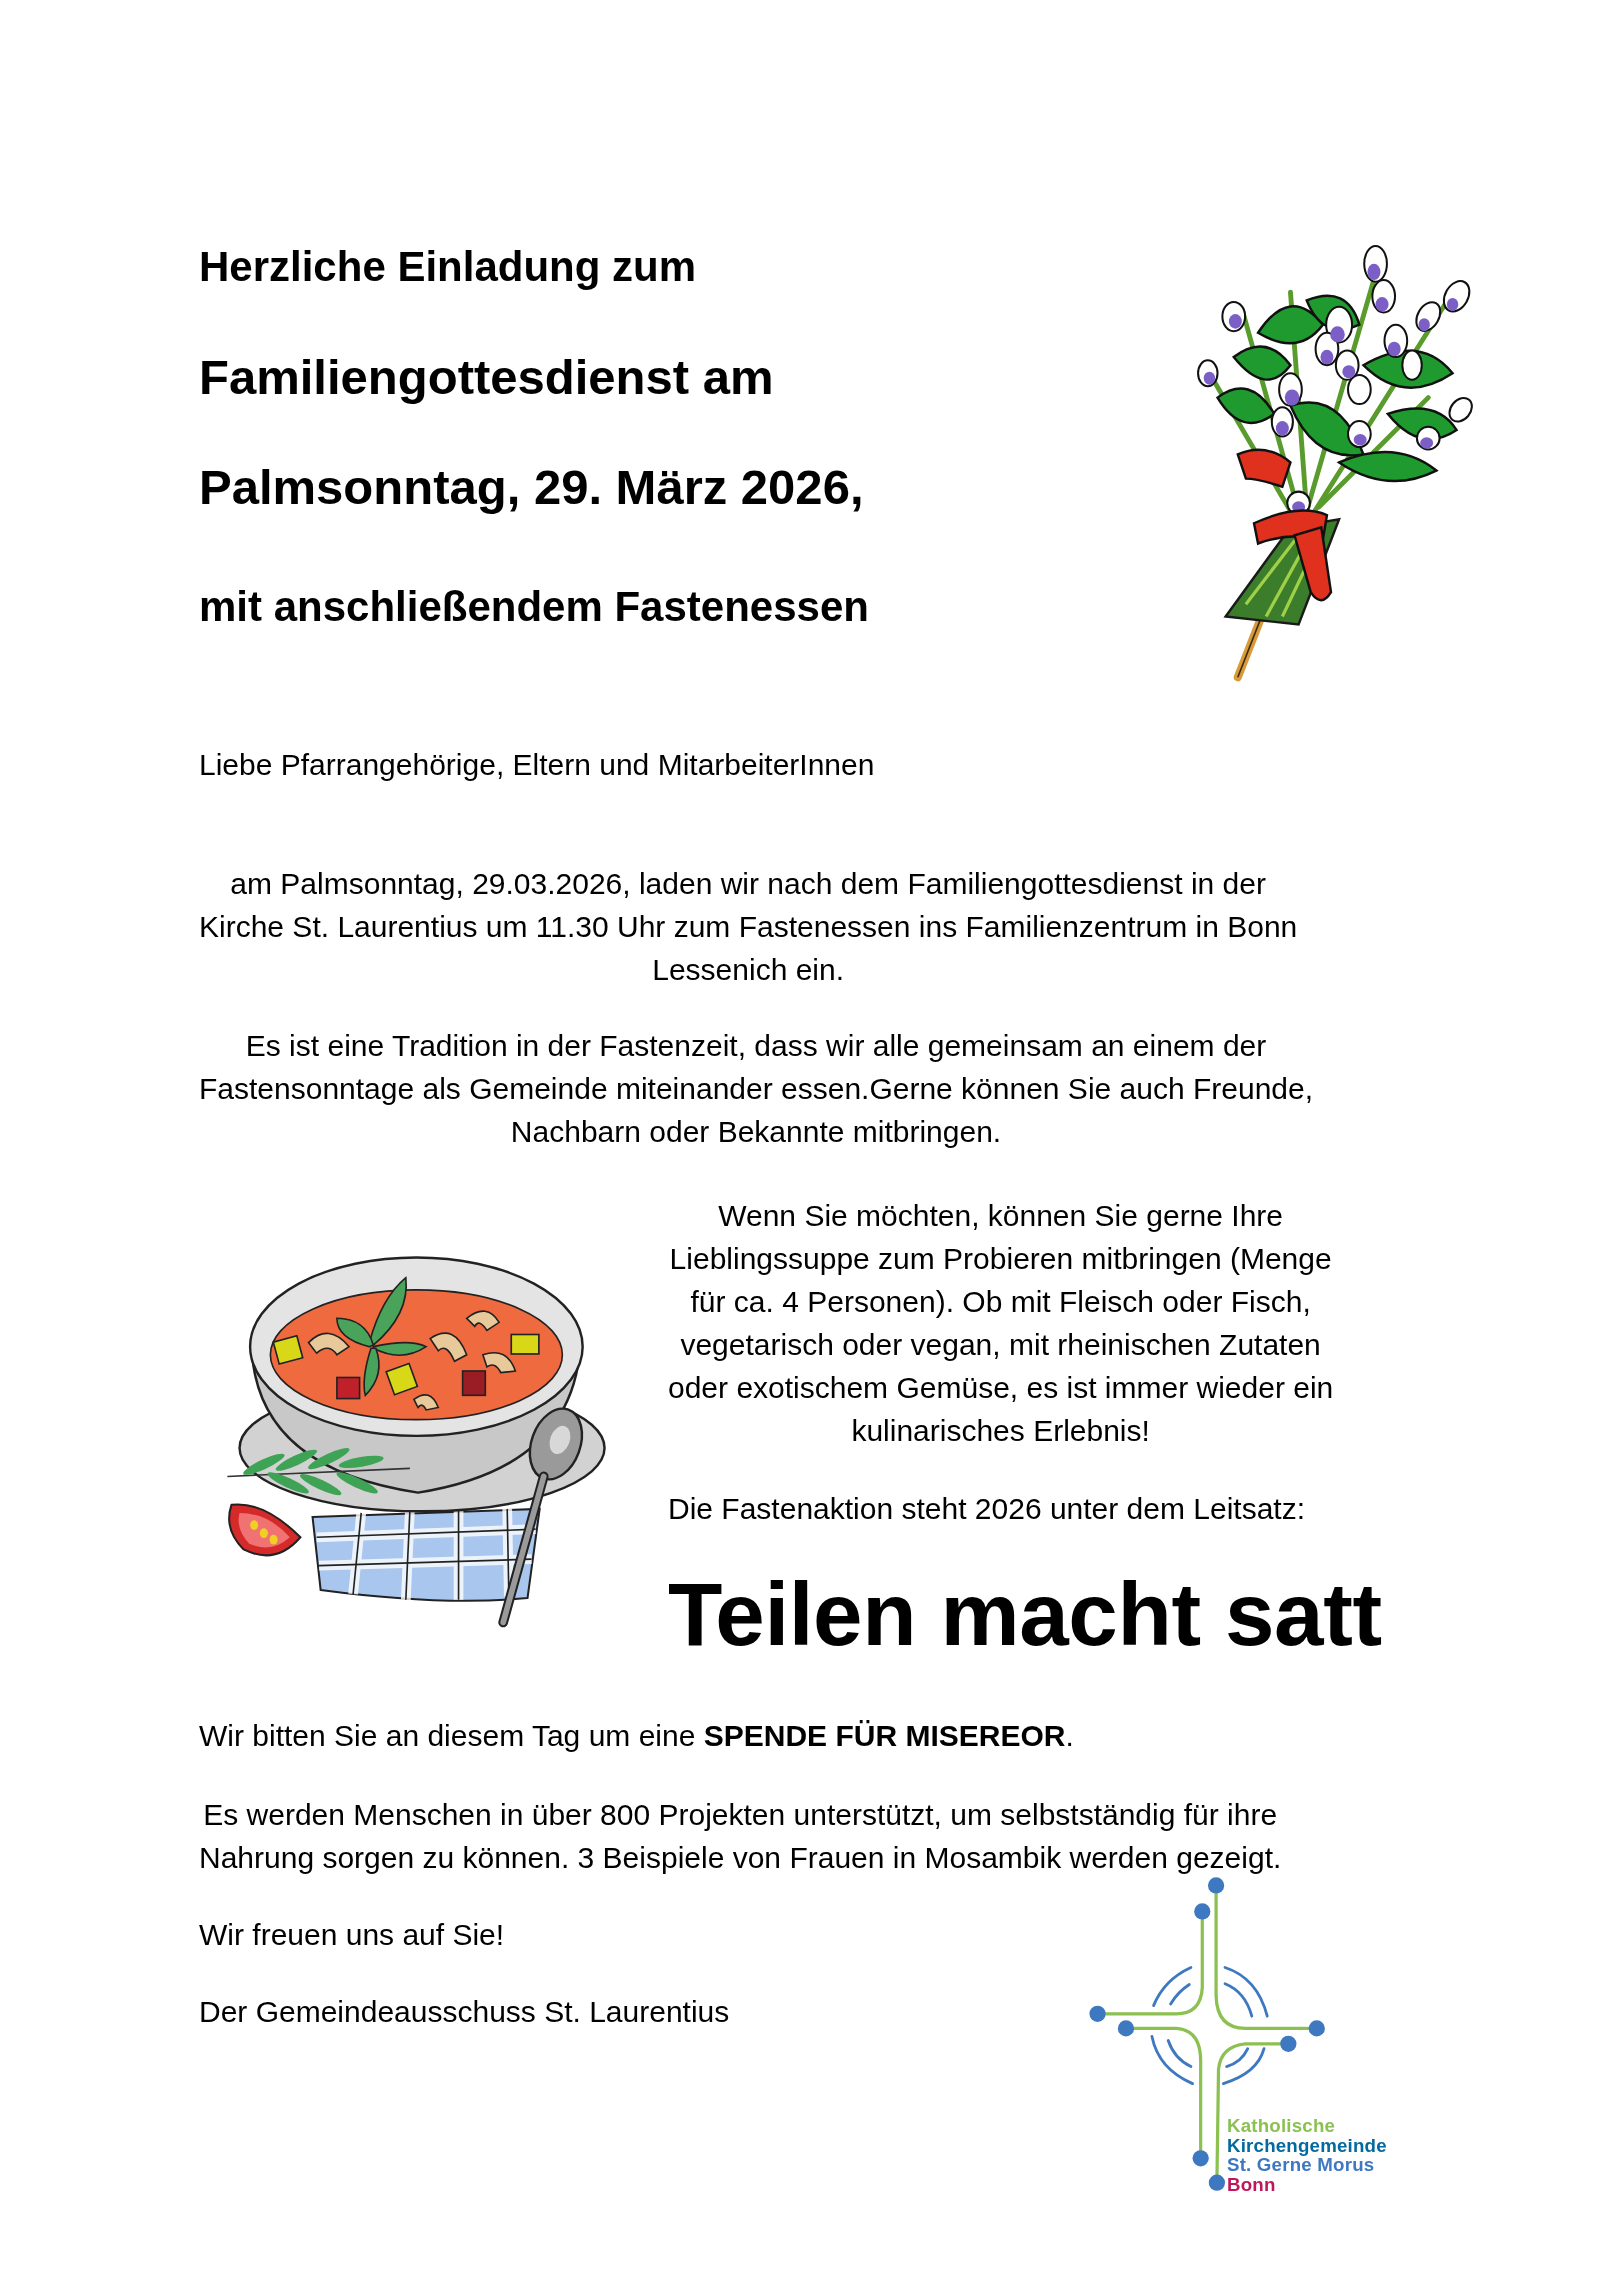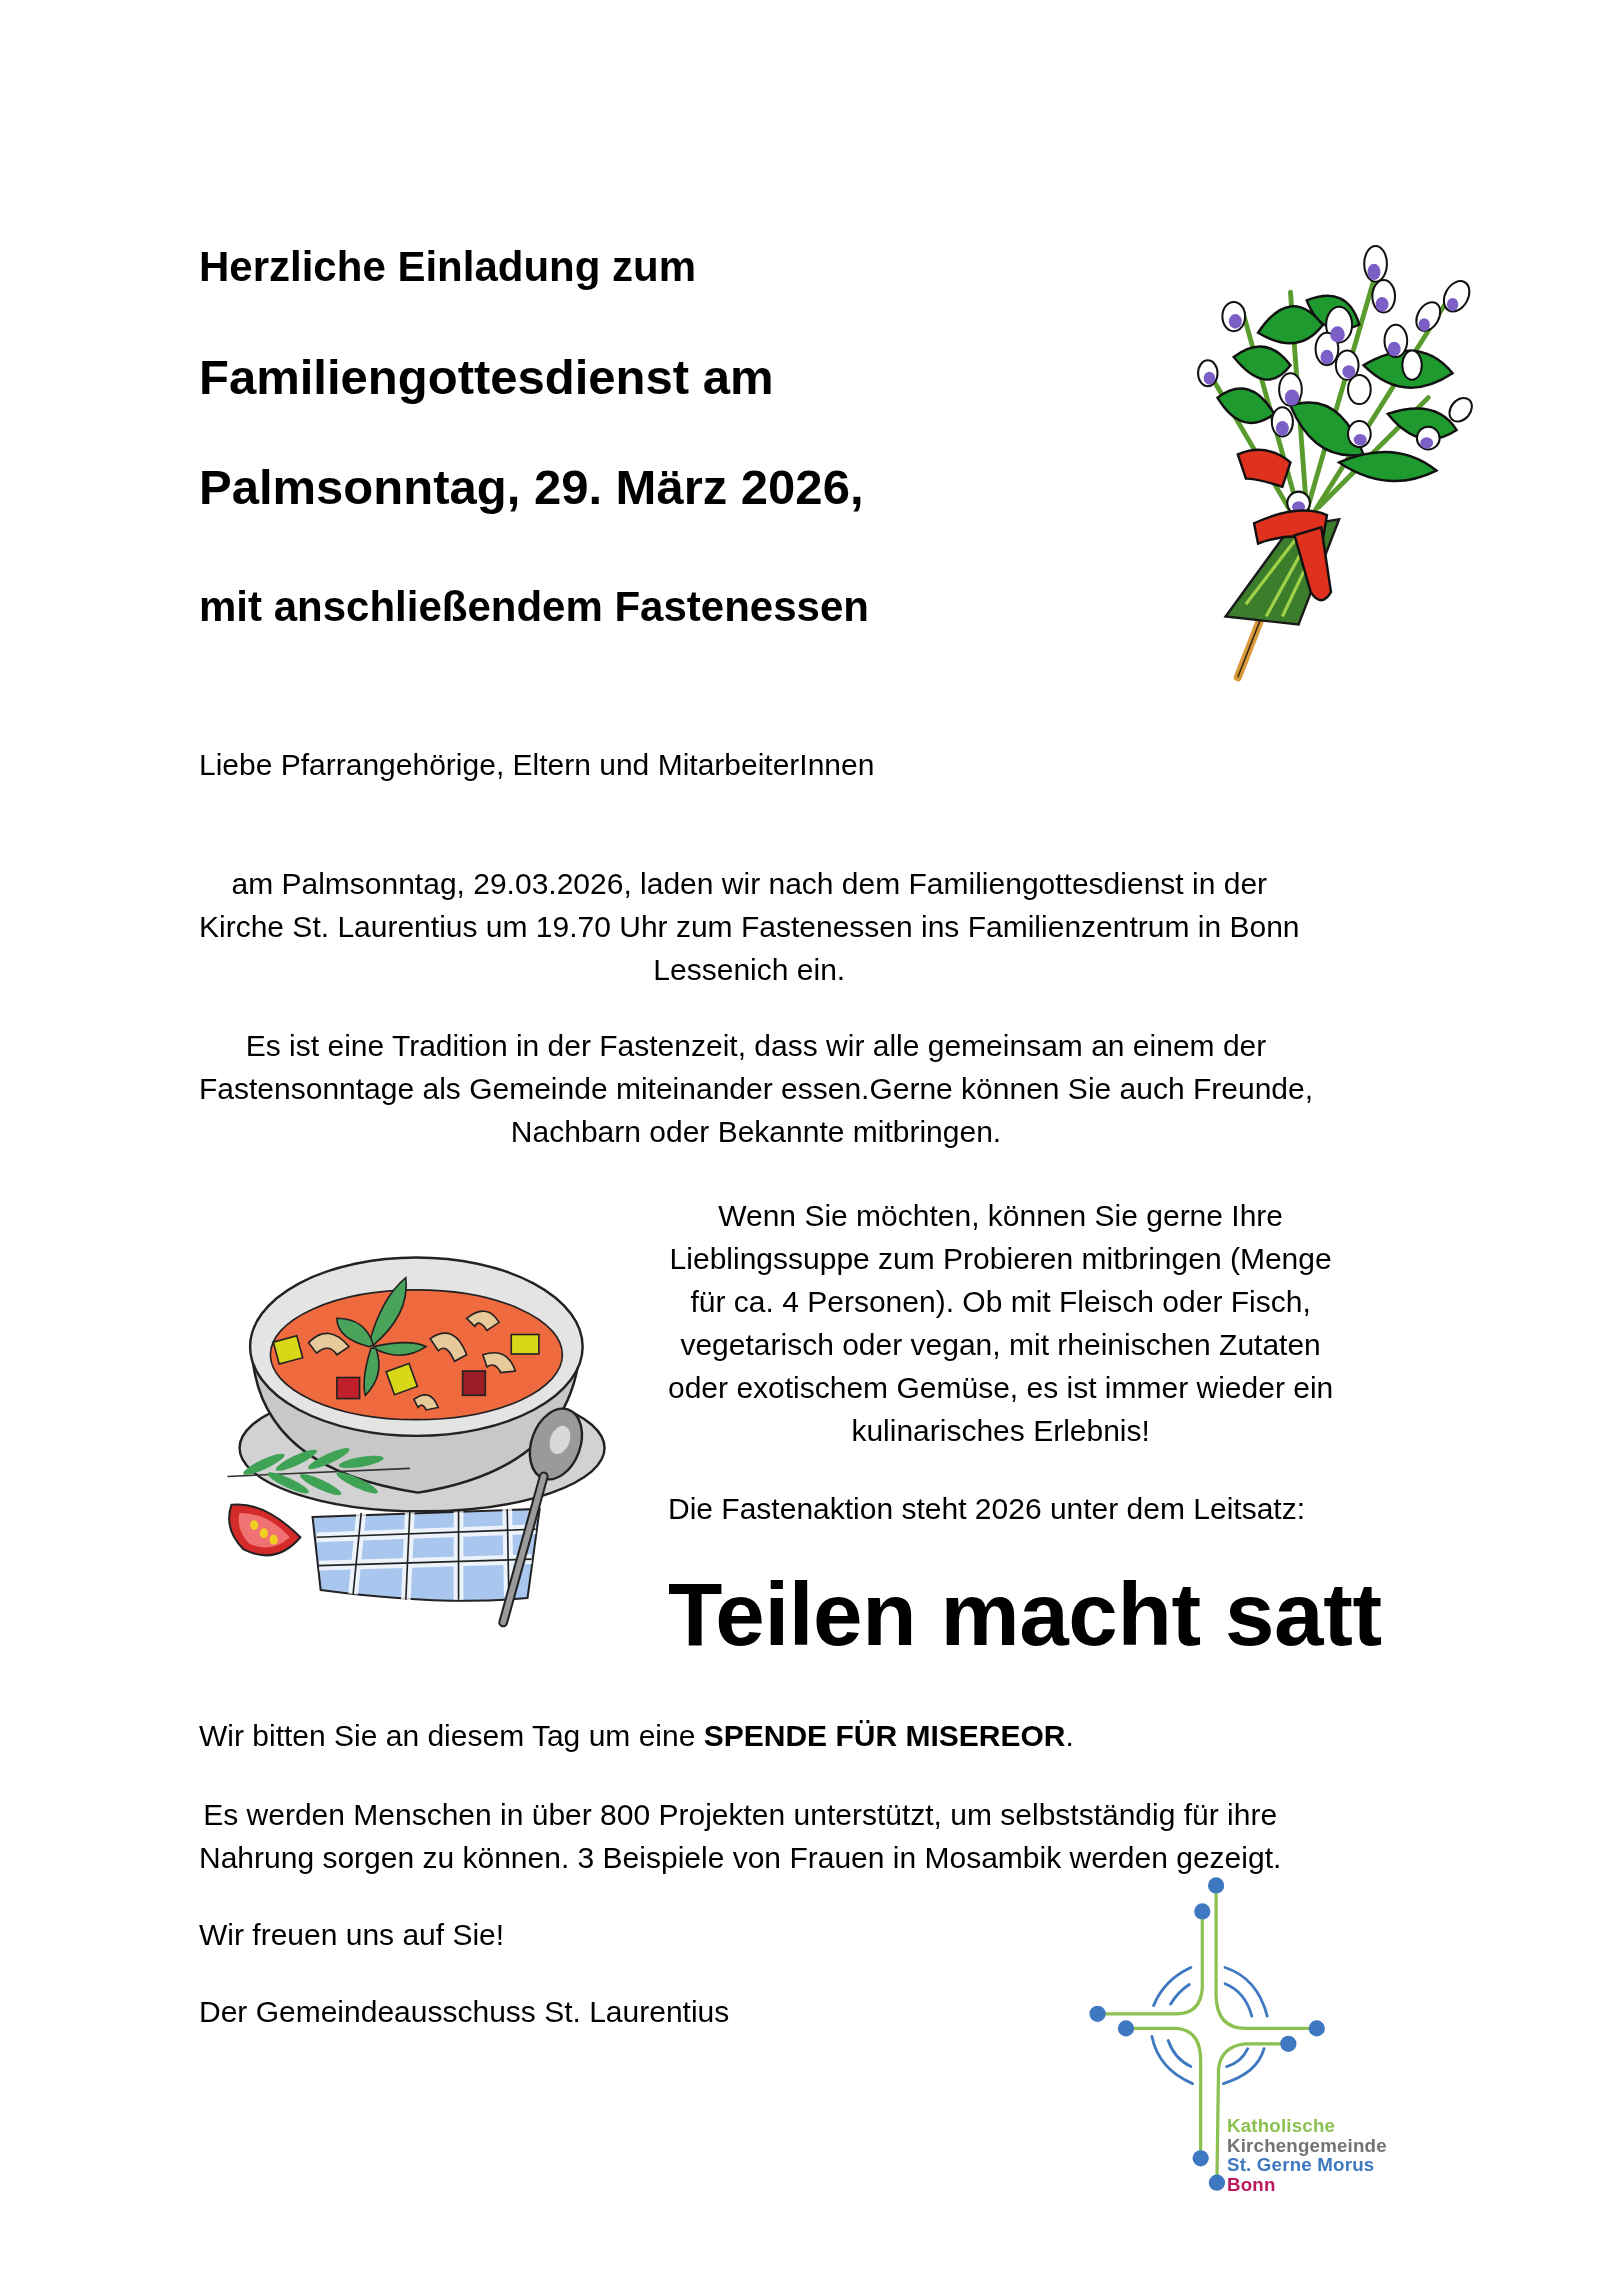--- a/index.html
+++ b/index.html
@@ -95,21 +95,21 @@
     <path d="M145 370 L165 440 Q178 460 190 440 L178 360 Z" fill="#e0301e" stroke="#111" stroke-width="3"></path>
   </svg>
 </div>
 
 <div class="abs body nowrap" style="left:199px; top:743px;">
   <p>Liebe Pfarrangehörige, Eltern und MitarbeiterInnen</p>
 </div>
 
 <div class="abs body nowrap" style="left:199px; top:862px;">
   <p>am Palmsonntag, 29.03.2026, laden wir nach dem Familiengottesdienst in der</p>
-  <p>Kirche St. Laurentius um 19.70 Uhr zum Fastenessen ins Familienzentrum in Bonn</p>
+  <p>Kirche St. Laurentius um 11.30 Uhr zum Fastenessen ins Familienzentrum in Bonn</p>
   <p>Lessenich ein.</p>
 </div>
 
 <div class="abs body nowrap" style="left:199px; top:1024px;">
   <p>Es ist eine Tradition in der Fastenzeit, dass wir alle gemeinsam an einem der</p>
   <p>Fastensonntage als Gemeinde miteinander essen.Gerne können Sie auch Freunde,</p>
   <p>Nachbarn oder Bekannte mitbringen.</p>
 </div>
 
 <div class="abs" style="left:199px; top:1225px; width:438px; height:438px;">
@@ -241,17 +241,17 @@
       <circle cx="142" cy="46" r="10"></circle>
       <circle cx="13" cy="172" r="10"></circle>
       <circle cx="48" cy="190" r="10"></circle>
       <circle cx="283" cy="190" r="10"></circle>
       <circle cx="248" cy="209" r="10"></circle>
       <circle cx="140" cy="350" r="10"></circle>
       <circle cx="160" cy="380" r="10"></circle>
     </g>
   </svg>
   <div class="abs logo-text" style="left:140px; top:243px; color:#8cc152;">Katholische</div>
-  <div class="abs logo-text" style="left:140px; top:263px; color:#737373;">Kirchengemeinde</div>
+  <div class="abs logo-text" style="left:140px; top:263px; color:#0369a1;">Kirchengemeinde</div>
   <div class="abs logo-text" style="left:140px; top:282px; color:#3d78c0;">St. Gerne Morus</div>
   <div class="abs logo-text" style="left:140px; top:302px; color:#be185d;">Bonn</div>
 </div>
 
 
 </body></html>

